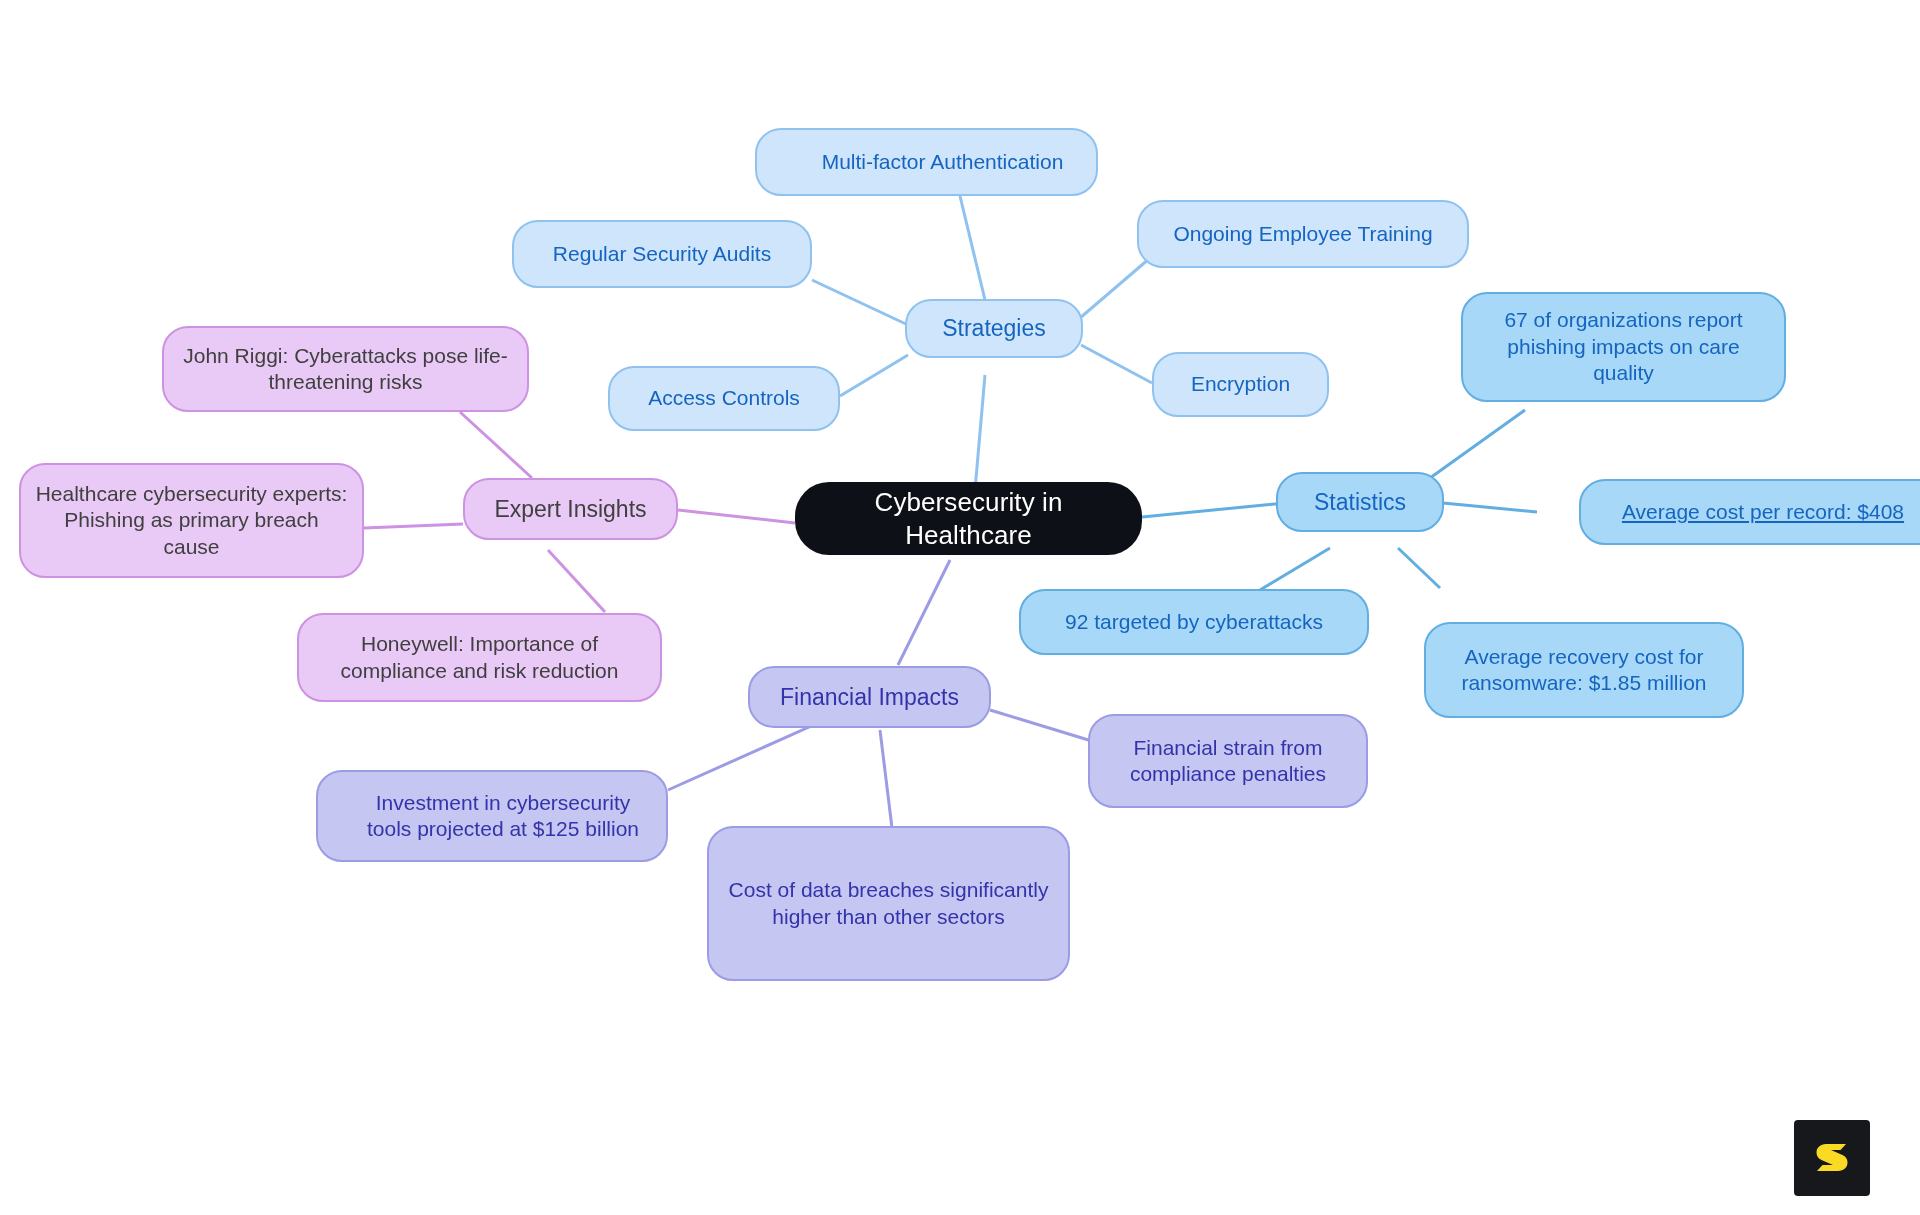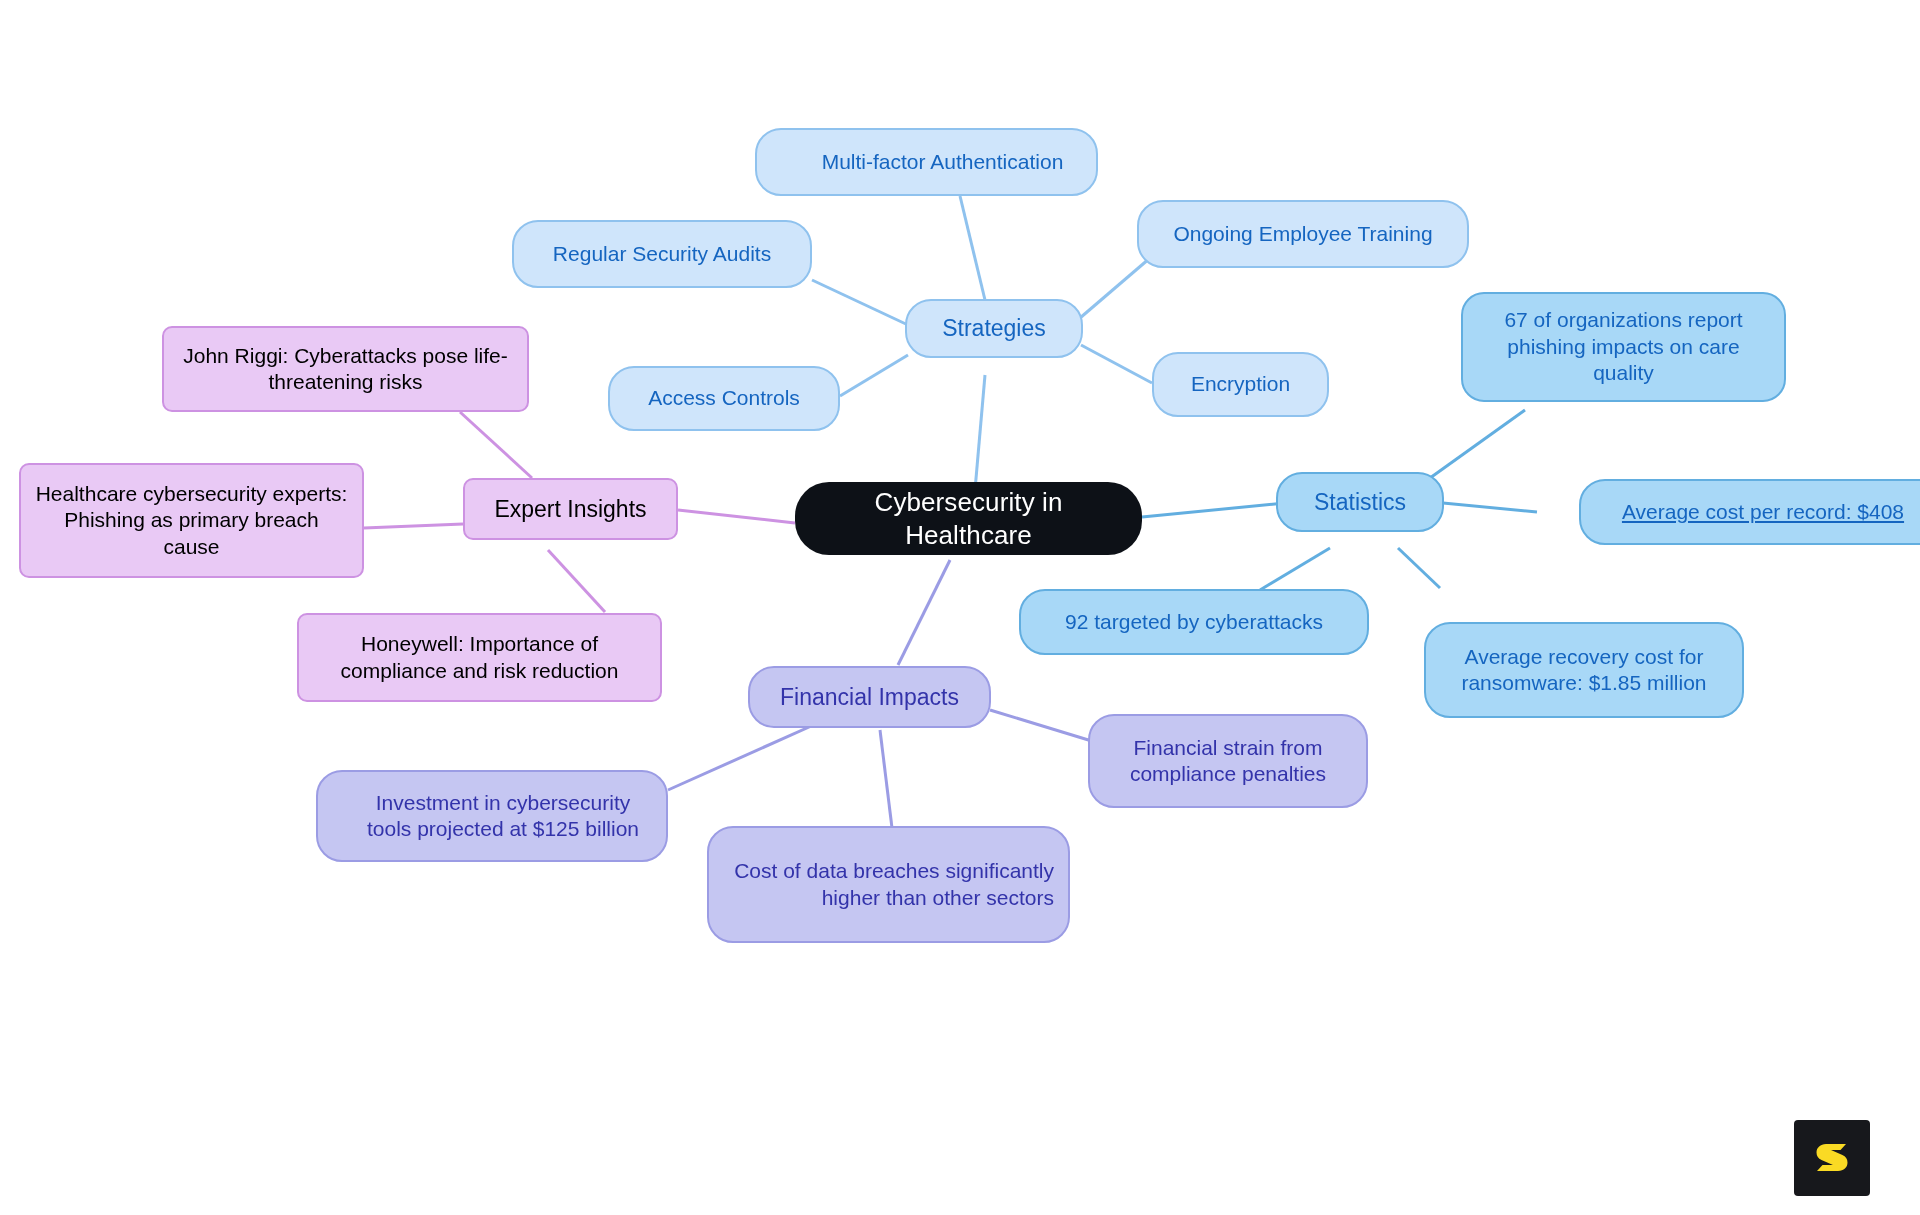--- a/index.html
+++ b/index.html
@@ -60,22 +60,21 @@
     color: #1565c0;
   }
   .c-statistics {
     background: #a8d8f7;
     border-color: #62aee0;
     color: #1565c0;
   }
   .c-expert {
     background: #e9c9f5;
     border-color: #cd92e2;
-    color: #000000;
-    border-radius: 10px;
+    color: #404040;
   }
   .c-financial {
     background: #c5c6f2;
     border-color: #9b9ce4;
     color: #3333aa;
   }
   #logo {
     position: absolute;
     width: 76px;
     height: 76px;
@@ -143,21 +142,21 @@
   </div>
 
   <div class="node leaf c-strategies" style="left:1152px; top:352px; width:177px; height:65px;">
     <span>Encryption</span>
   </div>
 
   <div class="node hub c-statistics" style="left:1276px; top:472px; width:168px; height:60px;">
     <span>Statistics</span>
   </div>
 
-  <div class="node leaf c-statistics" style="left:1461px; top:292px; width:325px; height:110px;border-radius:23px;">
+  <div class="node leaf c-statistics" style="left:1461px; top:292px; width:325px; height:110px;">
     <span>67 of organizations report phishing impacts on care quality</span>
   </div>
 
   <div class="node leaf c-statistics" style="left:1579px; top:479px; width:368px; height:66px;text-decoration:underline;">
     <span>Average cost per record: $408</span>
   </div>
 
   <div class="node leaf c-statistics" style="left:1019px; top:589px; width:350px; height:66px;">
     <span>92 targeted by cyberattacks</span>
   </div>
@@ -183,21 +182,21 @@
   </div>
 
   <div class="node hub c-financial" style="left:748px; top:666px; width:243px; height:62px;">
     <span>Financial Impacts</span>
   </div>
 
   <div class="node leaf c-financial" style="left:316px; top:770px; width:352px; height:92px;padding-left:36px;">
     <span>Investment in cybersecurity tools projected at $125 billion</span>
   </div>
 
-  <div class="node leaf c-financial" style="left:707px; top:826px; width:363px; height:117px;text-align:right;">
+  <div class="node leaf c-financial" style="left:707px; top:826px; width:363px; height:155px;">
     <span>Cost of data breaches significantly higher than other sectors</span>
   </div>
 
   <div class="node leaf c-financial" style="left:1088px; top:714px; width:280px; height:94px;">
     <span>Financial strain from compliance penalties</span>
   </div>
 
   <div id="logo" style="left:1794px; top:1120px;">
     <svg width="46" height="46" viewBox="0 0 46 46">
       <path d="M37 9 H17 C11.5 9 7.5 12.6 7.5 17.5 C7.5 21 9.3 23.5 12.5 25 L24 30 H13.5 L8 36 H29 C34.8 36 38.5 32.4 38.5 27.5 C38.5 24 36.7 21.5 33.4 20 L22 15 H31.5 Z" fill="#fada24"></path>

